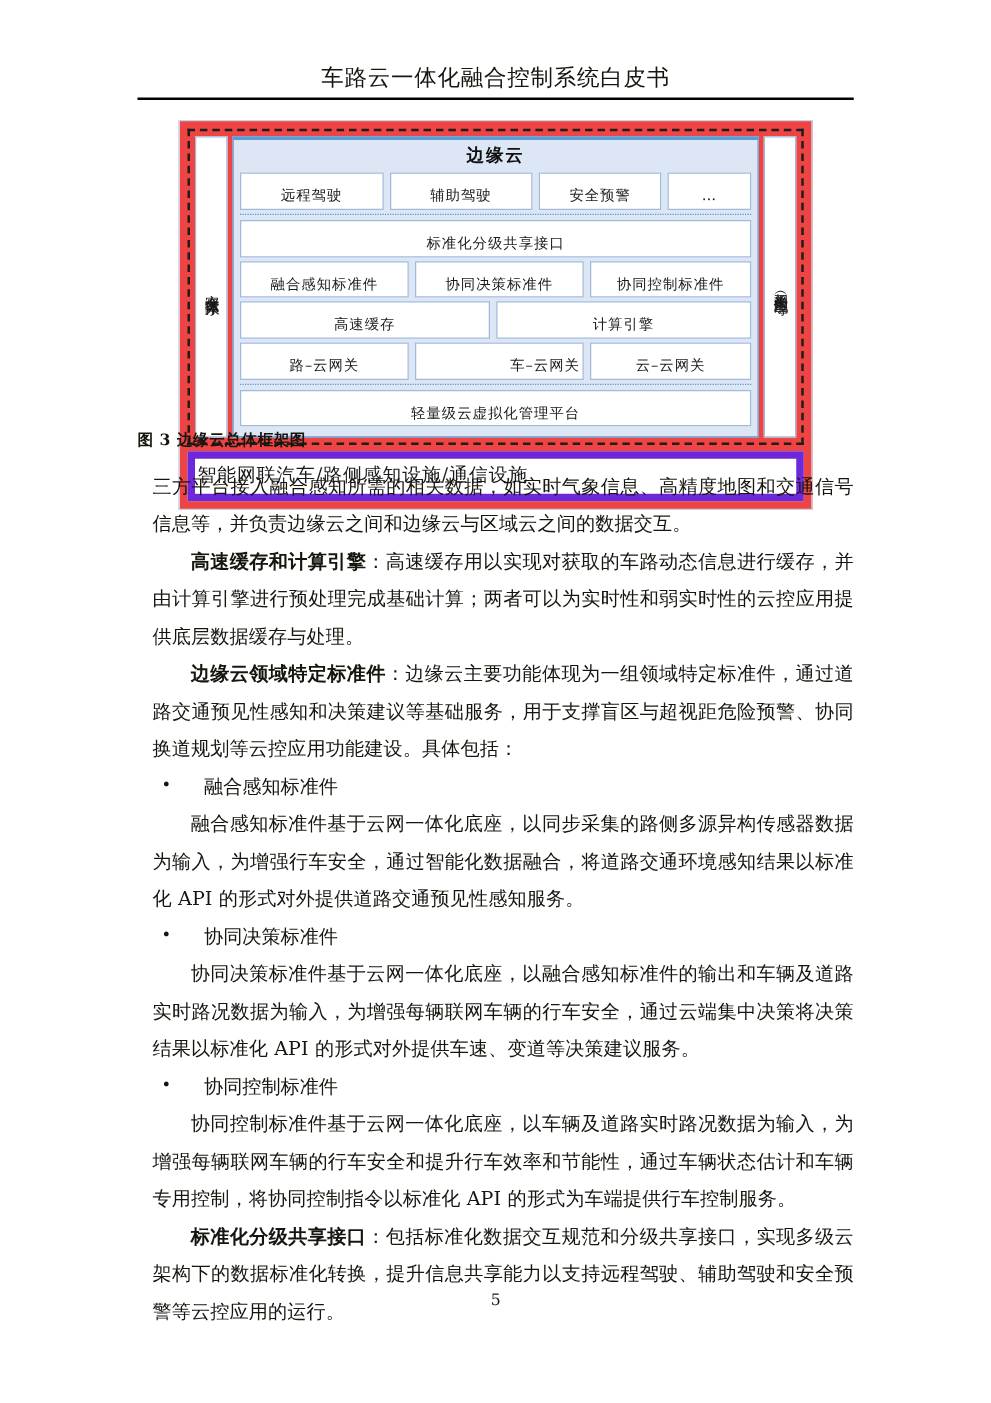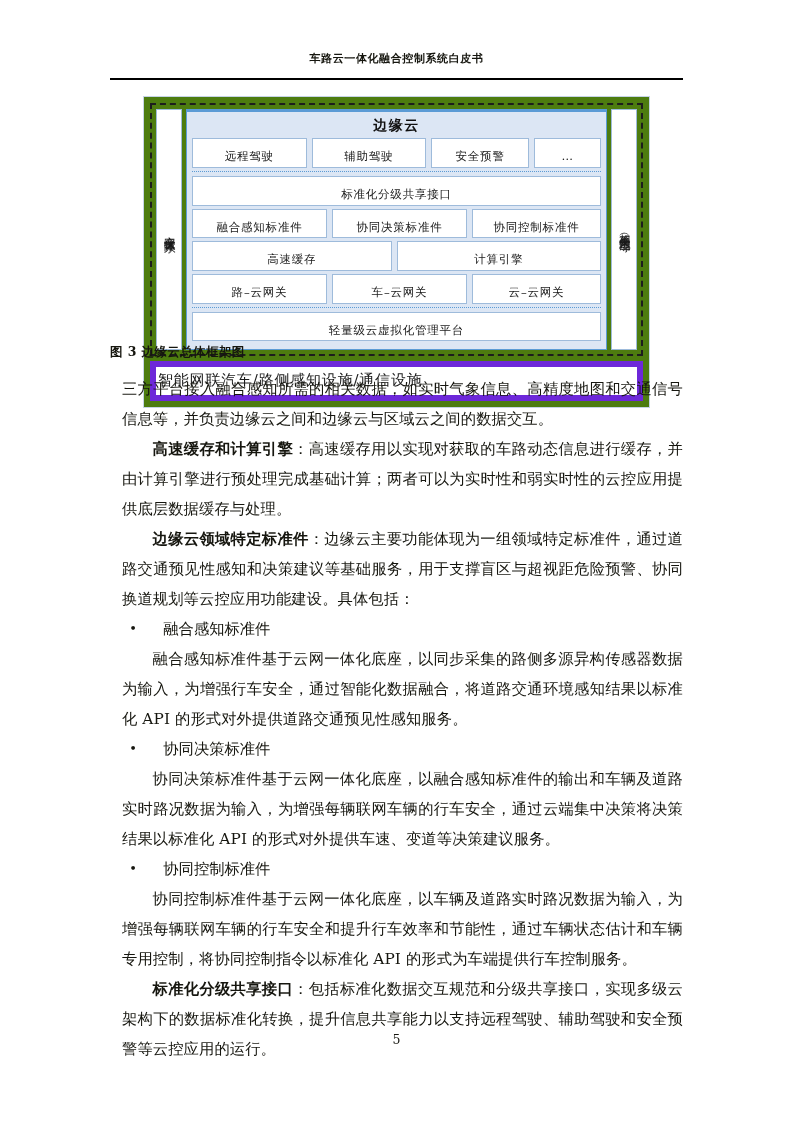--- a/index.html
+++ b/index.html
@@ -24,22 +24,22 @@
   
   .doc-header {
     position: absolute;
     top: 52px;
     left: 110px;
     width: 573px;
     text-align: center;
   }
   .doc-header .header-title {
     font-family: "DejaVu Serif", "Liberation Serif", serif;
-    font-size: 11px;
-    font-weight: 700;
+    font-size: 18px;
+    font-weight: 400;
     letter-spacing: 0.6px;
     color: #16160f;
     line-height: 1.2;
   }
   .header-rule {
     position: absolute;
     top: 78px;
     left: 110px;
     width: 573px;
     height: 2px;
@@ -48,21 +48,21 @@
 
   
   .figure-wrap {
     position: absolute;
     top: 96px;
     left: 143px;
     width: 507px;
   }
   .figure-outer {
     border: 1px solid #c6d4e6;
-    background: #4d7c0f;
+    background: #ef4444;
     padding: 6px 6px 6px 6px;
     box-sizing: border-box;
   }
   .dashed-region {
     border: 2px dashed #1d1d1d;
     padding: 4px;
     display: flex;
     gap: 4px;
     box-sizing: border-box;
   }
@@ -246,21 +246,21 @@
             <div class="cell wide">协同控制标准件</div>
           </div>
 
           <div class="row">
             <div class="cell wide">高速缓存</div>
             <div class="cell" style="flex:0 0 50%;">计算引擎</div>
           </div>
 
           <div class="row">
             <div class="cell" style="flex:0 0 33%;">路–云网关</div>
-            <div class="cell" style="flex:0 0 33%;">车–云网关</div>
+            <div class="cell" style="flex:0 0 33%;text-align:right;">车–云网关</div>
             <div class="cell wide">云–云网关</div>
           </div>
 
           <div class="dotted-sep"></div>
 
           <div class="row">
             <div class="cell wide">轻量级云虚拟化管理平台</div>
           </div>
 
         </div>

